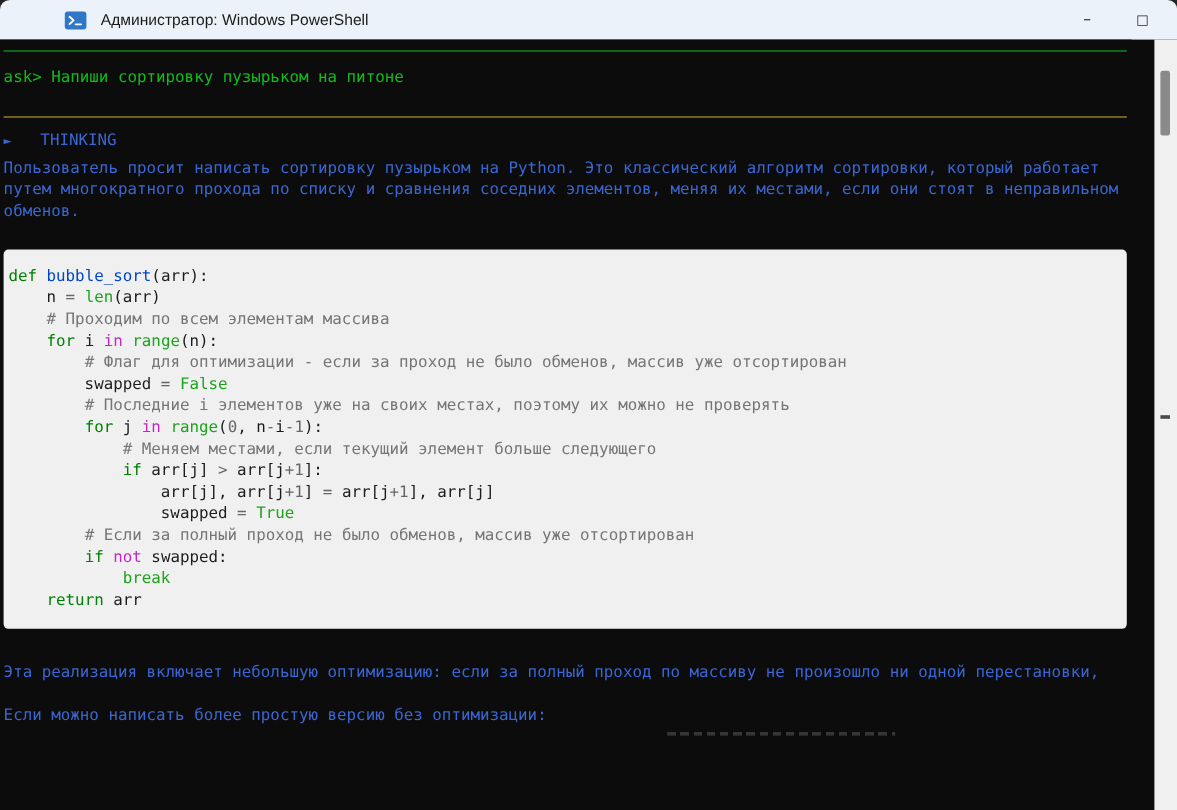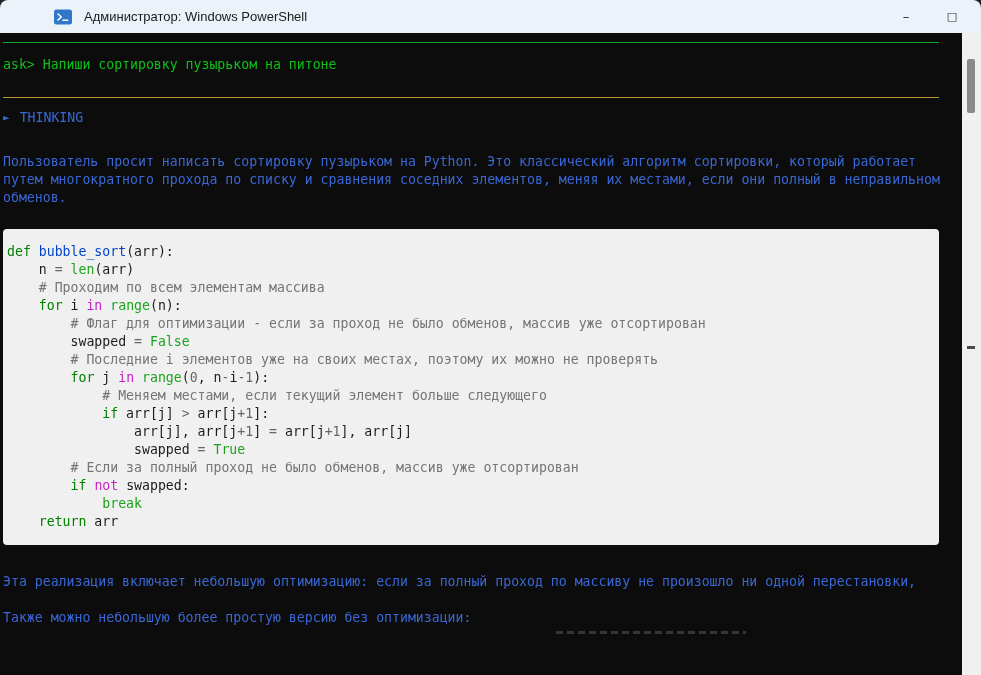--- a/index.html
+++ b/index.html
@@ -33,23 +33,23 @@
   }
   .rule{height:1px;margin-right:4px;}
   .green-rule{background:var(--rule-green);margin-top:9px;}
   .yellow-rule{background:var(--rule-yellow);margin-top:23px;}
   .line{white-space:pre;}
   .green{color:var(--green);}
   .blue{color:var(--blue);}
   .prompt{margin-top:13px;}
   .thinking{margin-top:11px;display:flex;align-items:center;}
   .thinking .marker{font-size:11px;line-height:18px;}
-  .thinking .tlabel{margin-left:10px;}
+  .thinking .tlabel{margin-left:24px;}
   .para{white-space:pre;}
-  .p1{margin-top:26px;}
+  .p1{margin-top:5px;}
   .intro{margin-top:18px;}
   .p2{margin-top:28px;}
   .outro{margin-top:18px;}
   
   .codeblock{
     margin-top:22px;margin-right:4px;background:var(--code-bg);
     border-radius:4px;padding:14px 0 14px 4px;white-space:pre;
     color:var(--code-plain);
   }
   .cline{height:18px;line-height:18px;}
@@ -97,24 +97,24 @@
   </div>
 
   <div class="term">
     <div class="rule green-rule"></div>
     <div class="line green prompt">ask&gt; Напиши сортировку пузырьком на питоне</div>
     <div class="rule yellow-rule"></div>
     <div class="line blue thinking">
       <span class="marker">►</span>
       <span class="tlabel">THINKING</span>
     </div>
-    <div class="para blue p1"><div class="line">Пользователь просит написать сортировку пузырьком на Python. Это классический алгоритм сортировки, который работает</div><div class="line">путем многократного прохода по списку и сравнения соседних элементов, меняя их местами, если они полный в неправильном</div><div class="line">обменов.</div></div>
+    <div class="para blue p1"><div class="line">Пользователь просит написать сортировку пузырьком на Python. Это классический алгоритм сортировки, который работает</div><div class="line">путем многократного прохода по списку и сравнения соседних элементов, меняя их местами, если они стоят в неправильном</div><div class="line">обменов.</div></div>
     <div class="codeblock"><div class="cline"><span class="tk-kw">def</span><span class="tk-pl"> </span><span class="tk-fn">bubble_sort</span><span class="tk-pl">(arr):</span></div><div class="cline"><span class="tk-pl">    n </span><span class="tk-op">=</span><span class="tk-pl"> </span><span class="tk-bi">len</span><span class="tk-pl">(arr)</span></div><div class="cline"><span class="tk-pl">    </span><span class="tk-com"># Проходим по всем элементам массива</span></div><div class="cline"><span class="tk-pl">    </span><span class="tk-kw">for</span><span class="tk-pl"> i </span><span class="tk-opw">in</span><span class="tk-pl"> </span><span class="tk-bi">range</span><span class="tk-pl">(n):</span></div><div class="cline"><span class="tk-pl">        </span><span class="tk-com"># Флаг для оптимизации - если за проход не было обменов, массив уже отсортирован</span></div><div class="cline"><span class="tk-pl">        swapped </span><span class="tk-op">=</span><span class="tk-pl"> </span><span class="tk-bi">False</span></div><div class="cline"><span class="tk-pl">        </span><span class="tk-com"># Последние i элементов уже на своих местах, поэтому их можно не проверять</span></div><div class="cline"><span class="tk-pl">        </span><span class="tk-kw">for</span><span class="tk-pl"> j </span><span class="tk-opw">in</span><span class="tk-pl"> </span><span class="tk-bi">range</span><span class="tk-pl">(</span><span class="tk-num">0</span><span class="tk-pl">, n</span><span class="tk-op">-</span><span class="tk-pl">i</span><span class="tk-op">-</span><span class="tk-num">1</span><span class="tk-pl">):</span></div><div class="cline"><span class="tk-pl">            </span><span class="tk-com"># Меняем местами, если текущий элемент больше следующего</span></div><div class="cline"><span class="tk-pl">            </span><span class="tk-kw">if</span><span class="tk-pl"> arr[j] </span><span class="tk-op">&gt;</span><span class="tk-pl"> arr[j</span><span class="tk-op">+</span><span class="tk-num">1</span><span class="tk-pl">]:</span></div><div class="cline"><span class="tk-pl">                arr[j], arr[j</span><span class="tk-op">+</span><span class="tk-num">1</span><span class="tk-pl">] </span><span class="tk-op">=</span><span class="tk-pl"> arr[j</span><span class="tk-op">+</span><span class="tk-num">1</span><span class="tk-pl">], arr[j]</span></div><div class="cline"><span class="tk-pl">                swapped </span><span class="tk-op">=</span><span class="tk-pl"> </span><span class="tk-bi">True</span></div><div class="cline"><span class="tk-pl">        </span><span class="tk-com"># Если за полный проход не было обменов, массив уже отсортирован</span></div><div class="cline"><span class="tk-pl">        </span><span class="tk-kw">if</span><span class="tk-pl"> </span><span class="tk-opw">not</span><span class="tk-pl"> swapped:</span></div><div class="cline"><span class="tk-pl">            </span><span class="tk-bi">break</span></div><div class="cline"><span class="tk-pl">    </span><span class="tk-kw">return</span><span class="tk-pl"> arr</span></div></div>
     <div class="para blue p2"><div class="line">Эта реализация включает небольшую оптимизацию: если за полный проход по массиву не произошло ни одной перестановки,</div></div>
-    <div class="line blue outro">Также можно небольшую более простую версию без оптимизации:</div>
+    <div class="line blue outro">Если можно написать более простую версию без оптимизации:</div>
     <div class="cutoff"></div>
   </div>
 
   <div class="scrollbar">
     <div class="thumb"></div>
     <div class="mark"></div>
   </div>
 
 </div>
 

